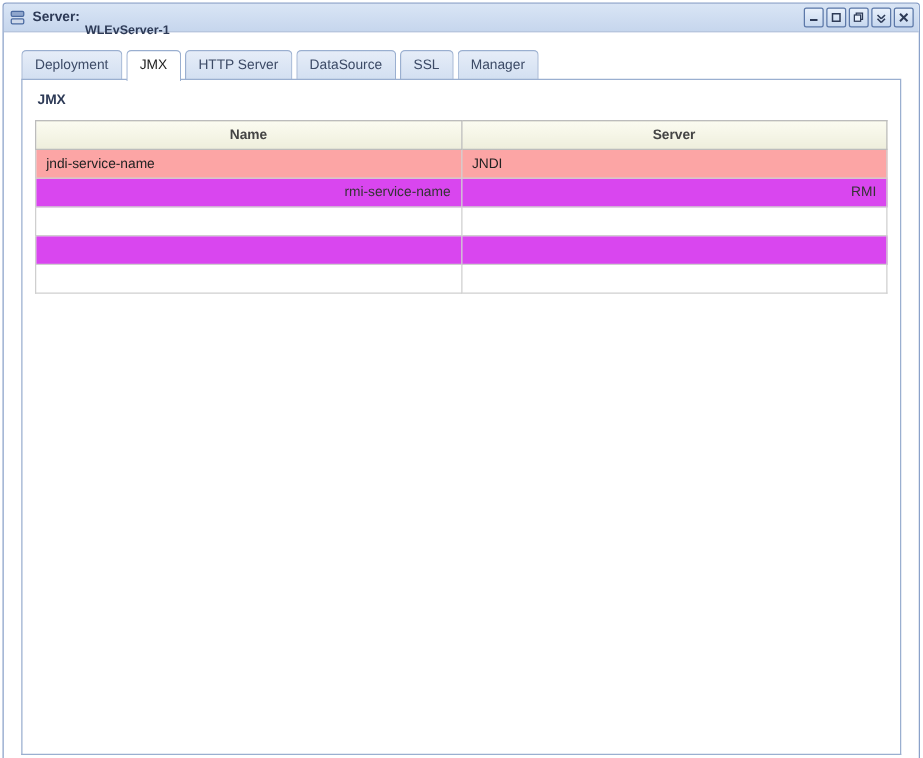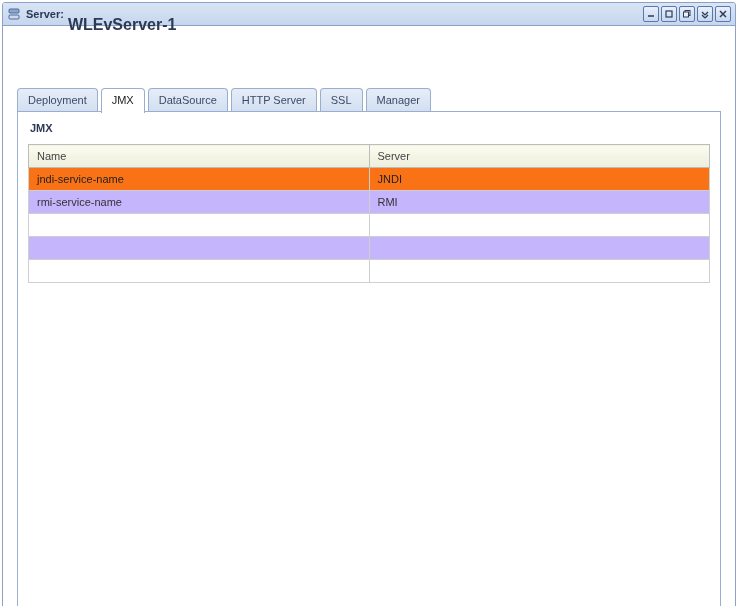--- a/index.html
+++ b/index.html
@@ -38,21 +38,21 @@
   }
   .titlebar .title-label {
     font-weight: bold;
     color: #2d3a56;
     font-size: 11px;
     margin-right: 4px;
   }
   .titlebar .title-value {
     font-weight: bold;
     color: #2d3a56;
-    font-size: 16px;
+    font-size: 10px;
     margin-top: 21px;
   }
   .titlebar .spacer { flex: 1; }
   .win-btns { display: flex; gap: 2px; }
   .win-btn {
     width: 14px;
     height: 14px;
     border: 1px solid #5c78a8;
     background: linear-gradient(#e8f0fb, #c7d8ef);
     border-radius: 2px;
@@ -61,21 +61,20 @@
     justify-content: center;
     cursor: pointer;
   }
   .win-btn svg { width: 10px; height: 10px; }
 
   .tabs-row {
     display: flex;
     gap: 3px;
     padding: 14px 14px 0 14px;
     position: relative;
-    margin-top: 48px;
   }
   .tab {
     position: relative;
     border: 1px solid #9aafd0;
     border-bottom: none;
     background: linear-gradient(#e6edf8, #d2dff1);
     padding: 5px 10px 6px 10px;
     font-size: 11px;
     color: #3c4a66;
     border-top-left-radius: 4px;
@@ -112,41 +111,42 @@
     color: #2d3a56;
     margin: 0 0 10px 2px;
   }
 
   table.data-grid {
     width: 100%;
     border-collapse: collapse;
     table-layout: fixed;
   }
   table.data-grid th {
-    text-align: left;
-    font-weight: normal;
+    text-align: center;
+    font-weight: bold;
     font-size: 11px;
     color: #444;
     background: linear-gradient(#fbfbf0, #eeeedc);
     border: 1px solid #bcbcbc;
     padding: 4px 8px;
     height: 14px;
   }
   table.data-grid td {
     border: 1px solid #cfcfcf;
     padding: 4px 8px;
     font-size: 11px;
     height: 14px;
   }
   tr.row-selected td {
-    background: #f97316;
+    background: #fca5a5;
     color: #222;
   }
   tr.row-alt td {
-    background: #c4b5fd;
+    background: #d946ef;
+    text-align: right;
   }
   tr.row-even td {
     background: #ffffff;
   }
   .col-name { width: 50%; }
   .col-value { width: 50%; }
 </style>
 </head>
 <body>
 
@@ -192,22 +192,22 @@
           <line x1="2" y1="2" x2="8" y2="8" stroke="#2d3a56" stroke-width="1.5"></line>
           <line x1="8" y1="2" x2="2" y2="8" stroke="#2d3a56" stroke-width="1.5"></line>
         </svg>
       </span>
     </div>
   </div>
 
   <div class="tabs-row">
     <div class="tab">Deployment</div>
     <div class="tab active">JMX</div>
+    <div class="tab">HTTP Server</div>
     <div class="tab">DataSource</div>
-    <div class="tab">HTTP Server</div>
     <div class="tab">SSL</div>
     <div class="tab">Manager</div>
     <div class="tab-strip-border"></div>
   </div>
 
   <div class="content-panel">
     <div class="panel-title">JMX</div>
 
     <table class="data-grid">
       <colgroup>

